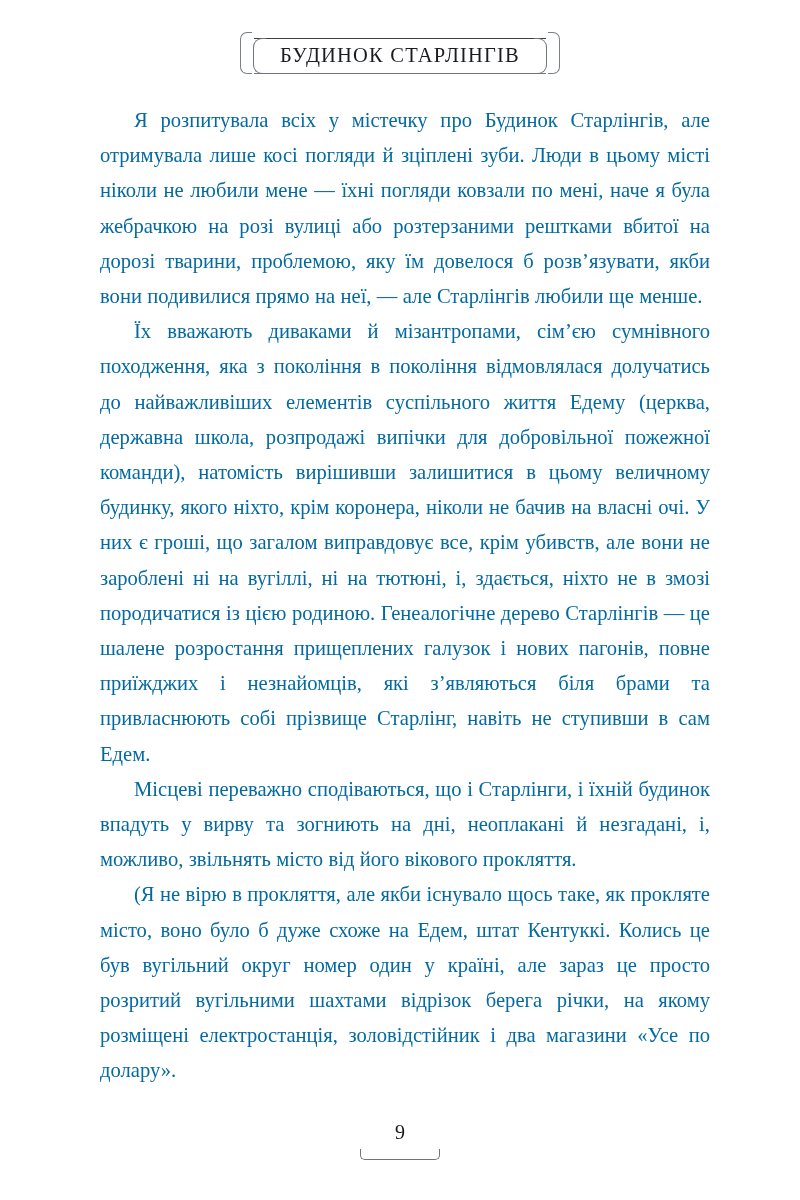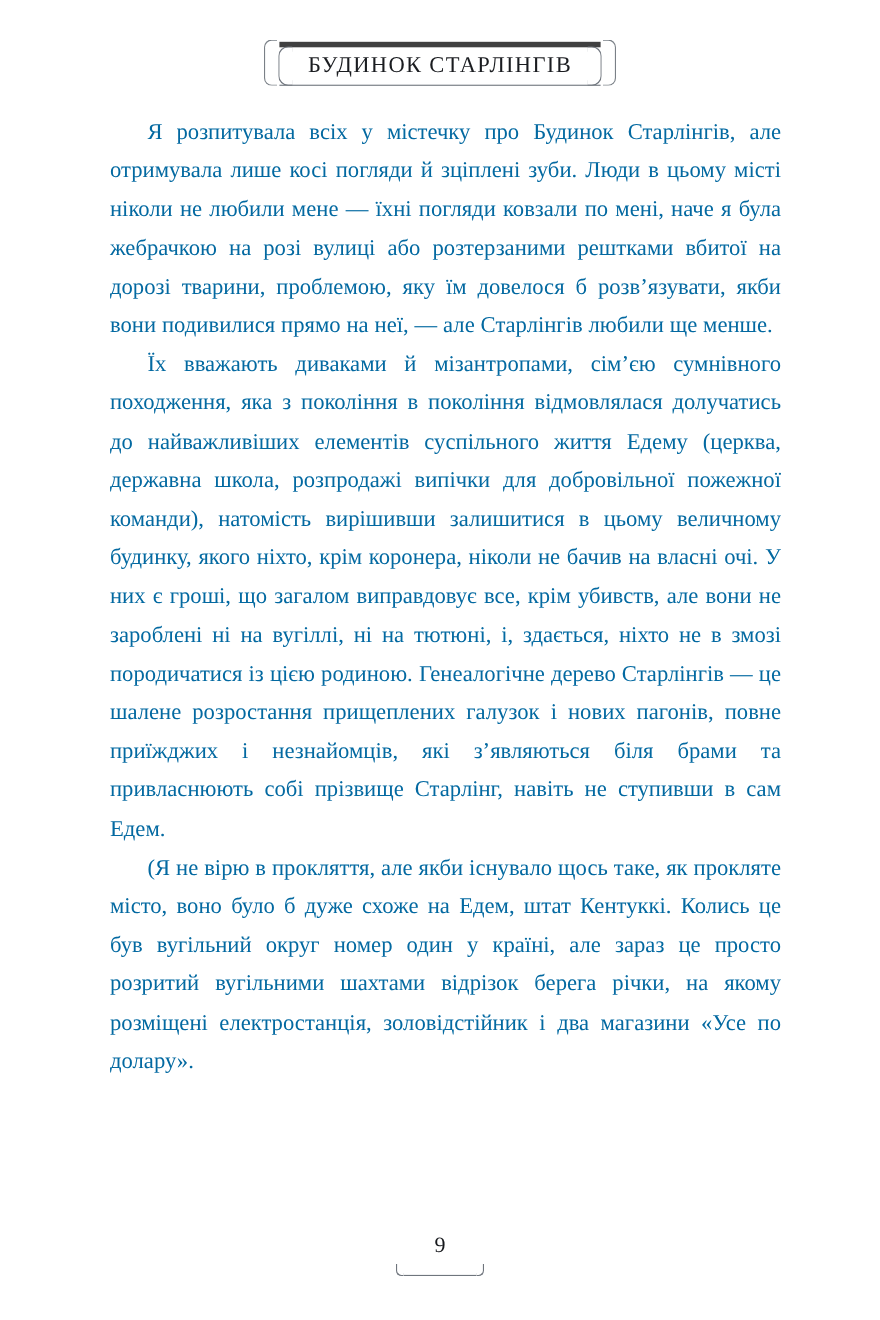--- a/index.html
+++ b/index.html
@@ -32,21 +32,21 @@
     align-items: center;
     justify-content: center;
   }
 
   .runhead-frame {
     position: relative;
     display: inline-flex;
     align-items: flex-end;
     justify-content: center;
     padding: 6px 26px 7px 26px;
-    border-top: 5px solid #404040;
+    border-top: 1px solid #404040;
     border-bottom: 1px solid #6f757d;
   }
 
   
   .runhead-frame::before,
   .runhead-frame::after {
     content: "";
     position: absolute;
     top: -1px;
     bottom: -1px;
@@ -171,20 +171,21 @@
     <div class="runhead-frame">
       <span class="brk left"></span>
       <span class="brk right"></span>
       <span class="runhead-title">БУДИНОК СТАРЛІНГІВ</span>
     </div>
   </div>
 
   <div class="textblock">
     <p class="para">Я розпитувала всіх у містечку про Будинок Старлінгів, але отримувала лише косі погляди й зціплені зуби. Люди в цьому місті ніколи не любили мене — їхні погляди ковзали по мені, наче я була жебрачкою на розі вулиці або розтерзаними рештками вбитої на дорозі тварини, проблемою, яку їм довелося б розв’язувати, якби вони подивилися прямо на неї, — але Старлінгів любили ще менше.</p>
     <p class="para">Їх вважають диваками й мізантропами, сім’єю сумнівного походження, яка з покоління в покоління відмовлялася долучатись до найважливіших елементів суспільного життя Едему (церква, державна школа, розпродажі випічки для добровільної пожежної команди), натомість вирішивши залишитися в цьому величному будинку, якого ніхто, крім коронера, ніколи не бачив на власні очі. У них є гроші, що загалом виправдовує все, крім убивств, але вони не зароблені ні на вугіллі, ні на тютюні, і, здається, ніхто не в змозі породичатися із цією родиною. Генеалогічне дерево Старлінгів — це шалене розростання прищеплених галузок і нових пагонів, повне приїжджих і незнайомців, які з’являються біля брами та привласнюють собі прізвище Старлінг, навіть не ступивши в сам Едем.</p>
+    <p class="para">Місцеві переважно сподіваються, що і Старлінги, і їхній будинок впадуть у вирву та зогниють на дні, неоплакані й незгадані, і, можливо, звільнять місто від його вікового прокляття.</p>
     <p class="para">(Я не вірю в прокляття, але якби існувало щось таке, як прокляте місто, воно було б дуже схоже на Едем, штат Кентуккі. Колись це був вугільний округ номер один у країні, але зараз це просто розритий вугільними шахтами відрізок берега річки, на якому розміщені електростанція, золовідстійник і два магазини «Усе по долару».</p>
   </div>
 
   <div class="folio">
     <div class="folio-num">9</div>
     <div class="folio-rule">
       <span class="folio-tick l"></span>
       <span class="folio-tick r"></span>
     </div>
   </div>

